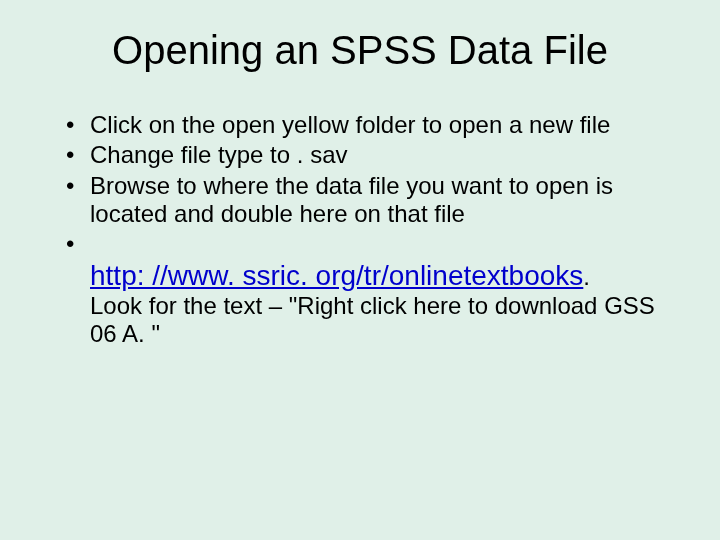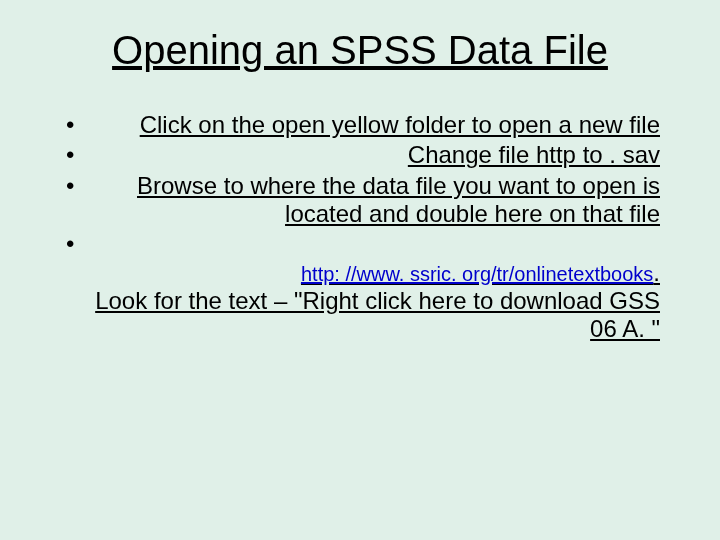--- a/index.html
+++ b/index.html
@@ -10,66 +10,64 @@
     background: #e0f0e8;
     font-family: Arial, Helvetica, sans-serif;
     color: #000;
     overflow: hidden;
   }
   .slide {
     box-sizing: border-box;
     width: 720px;
     height: 540px;
     padding: 28px 50px 0 50px;
-    text-decoration: underline;
   }
   .title {
     font-size: 40px;
     font-weight: 400;
     text-align: center;
     margin: 0 0 38px 0;
     letter-spacing: 0;
   }
   ul.bullets {
     list-style: none;
     margin: 0;
     padding: 0 10px 0 16px;
     font-size: 24px;
     line-height: 1.18;
   }
   ul.bullets > li {
     position: relative;
     padding-left: 24px;
     margin-bottom: 2px;
-    text-align: right;
   }
   ul.bullets > li::before {
     content: "•";
     position: absolute;
     left: 0;
     top: 0;
     font-size: 24px;
   }
   .link {
     color: #0000cc;
     text-decoration: underline;
-    font-size: 20px;
+    font-size: 28px;
   }
   .after-link {
     font-size: 24px;
   }
 </style>
 </head>
 <body>
 
 <div class="slide">
   <h1 class="title">Opening an SPSS Data File</h1>
   <ul class="bullets">
     <li><span>Click on the open yellow folder to open a new file</span></li>
-    <li><span>Change file http to . sav</span></li>
+    <li><span>Change file type to . sav</span></li>
     <li><span>Browse to where the data file you want to open is located and double here on that file</span></li>
     <li>
       <br>
       <a class="link">http: //www. ssric. org/tr/onlinetextbooks</a><span class="after-link">. </span><br>
       <span class="after-link">Look for the text – "Right click here to download GSS 06 A. "</span>
     </li>
   </ul>
 </div>
 
 </body></html>

